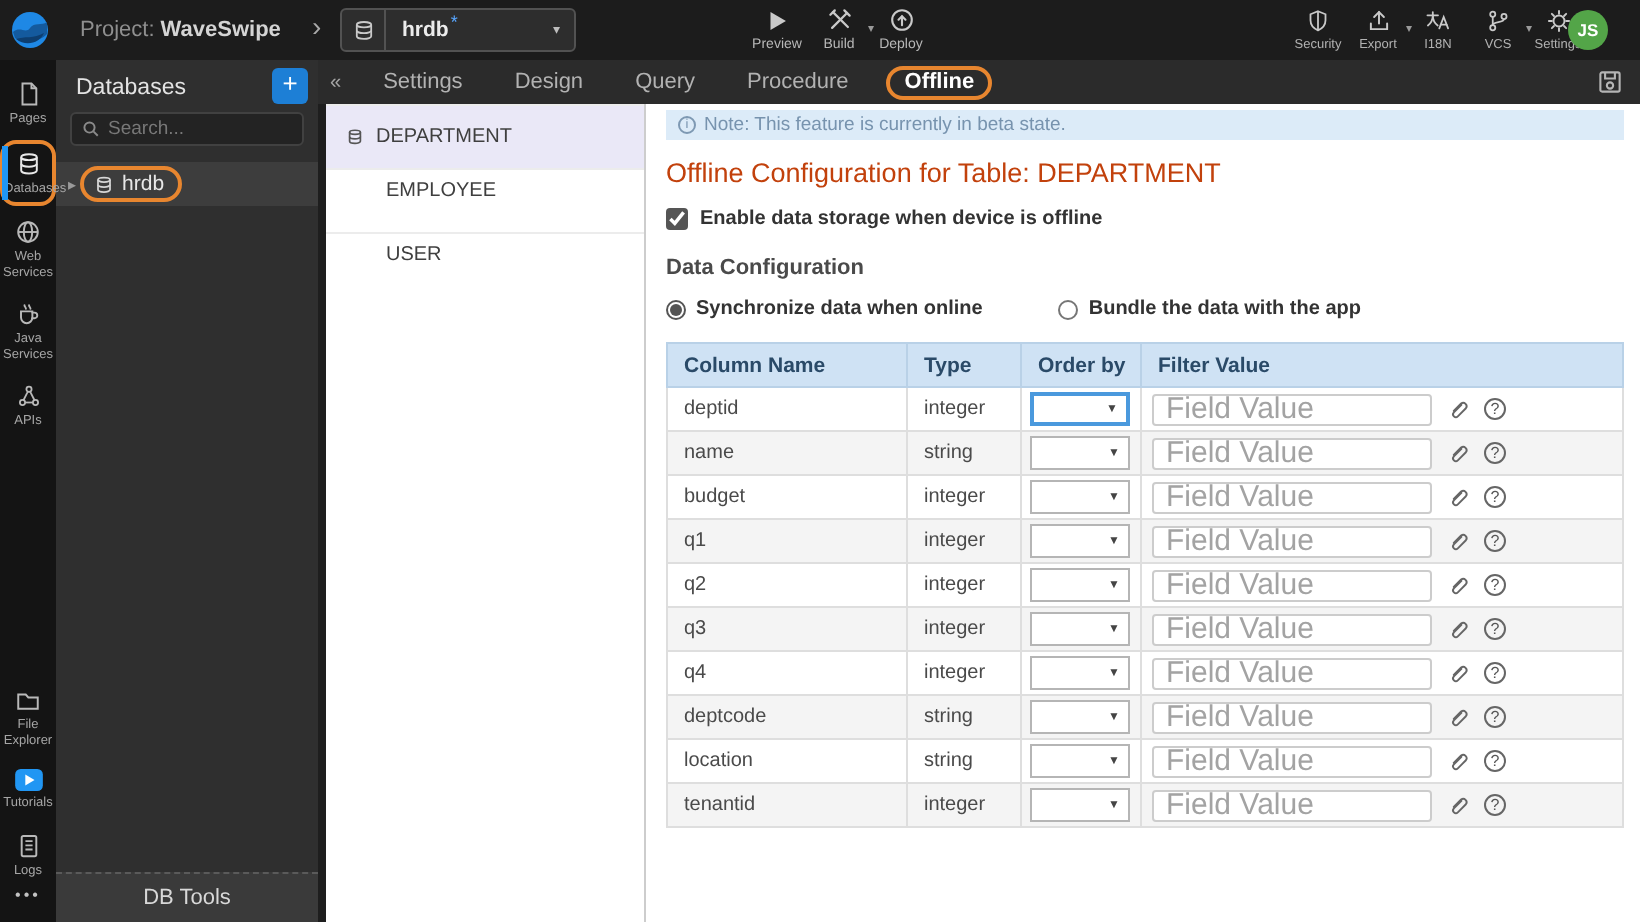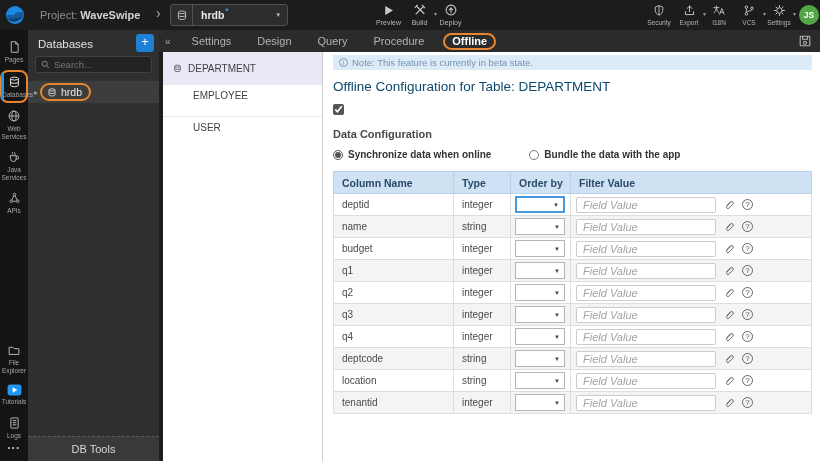--- a/index.html
+++ b/index.html
@@ -20,21 +20,21 @@
   .dbsel .dcaret{margin-left:auto;margin-right:7px;color:#bdbdbd;font-size:7px;}
   .actions{position:absolute;left:374px;top:2px;display:flex;gap:2px;}
   .act{display:flex;flex-direction:column;align-items:center;width:29px;position:relative;cursor:pointer;}
   .act .ic{height:15px;display:flex;align-items:flex-end;justify-content:center;}
   .act .lb{font-size:7px;color:#b8b8b8;margin-top:2px;white-space:nowrap;}
   .minicaret{position:absolute;right:-3px;top:8px;font-size:6px;color:#9a9a9a;}
   .tools{position:absolute;right:27px;top:2px;display:flex;gap:2px;}
   .tool{display:flex;flex-direction:column;align-items:center;width:28px;position:relative;cursor:pointer;}
   .tool .ic{height:15px;display:flex;align-items:flex-end;justify-content:center;}
   .tool .lb{font-size:6.5px;color:#b2b2b2;margin-top:2px;white-space:nowrap;}
-  .avatar{position:absolute;right:1px;top:5px;width:20px;height:20px;border-radius:50%;background:#53a548;color:#fff;font-size:8.5px;font-weight:700;display:flex;align-items:center;justify-content:center;cursor:pointer;}
+  .avatar{position:absolute;right:16px;top:5px;width:20px;height:20px;border-radius:50%;background:#53a548;color:#fff;font-size:8.5px;font-weight:700;display:flex;align-items:center;justify-content:center;cursor:pointer;}
 
   
   .iconbar{position:absolute;top:30px;left:0;width:28px;height:431px;background:#141414;display:flex;flex-direction:column;align-items:center;z-index:4;}
   .nav{width:28px;text-align:center;color:#a6a6a6;font-size:6.5px;line-height:7.5px;padding:4px 0 4px;position:relative;cursor:pointer;margin-top:2px;}
   .nav svg{display:block;margin:0 auto 2px;}
   .nav.active{border:2px solid #e8862f;border-radius:8px;padding:3px 0;}
   .nav.active::before{content:'';position:absolute;left:-1px;top:1px;bottom:1px;width:3px;background:#2196f3;}
   .grow{flex:1;}
   .dots{color:#c2c2c2;font-size:8px;letter-spacing:1.5px;margin-bottom:9px;cursor:pointer;}
 
@@ -63,39 +63,39 @@
   
   .tablespanel{position:absolute;top:52px;left:163px;width:160px;height:409px;background:#fff;border-right:1px solid #cdcdcd;z-index:2;}
   .tphead{height:14px;line-height:14px;padding-left:10px;font-size:9px;color:#666;letter-spacing:.4px;}
   .trow{height:32px;line-height:22px;padding-left:30px;font-size:10px;color:#3f3f3f;border-top:1px solid #ececec;cursor:pointer;}
   .trow.sel{background:#eae8f7;padding-left:10px;display:flex;align-items:center;gap:6px;}
 
   
   .main{position:absolute;top:52px;left:324px;width:496px;height:409px;background:#fff;padding:3px 0 0 9px;z-index:1;}
   .note{width:479px;height:15px;background:#dcebf8;color:#7793ae;font-size:9.5px;display:flex;align-items:center;gap:4px;padding-left:6px;}
   .iinfo{width:9px;height:9px;border:1px solid #7e99b3;border-radius:50%;font-size:6.5px;line-height:7.5px;text-align:center;flex:none;}
-  .title{margin-top:9px;font-size:13.5px;font-weight:400;color:#0c4a6e;}
+  .title{margin-top:9px;font-size:13.5px;font-weight:400;color:#c2410c;}
   .chkrow{margin-top:10px;display:flex;align-items:center;gap:6px;font-size:10px;font-weight:700;color:#333;}
   .chkrow input{width:11px;height:11px;accent-color:#555;}
   .section{margin-top:13px;font-size:11px;font-weight:700;color:#4a4a4a;}
   .radios{margin-top:9px;display:flex;gap:38px;}
   .radio{display:flex;align-items:center;gap:5px;font-size:10px;font-weight:700;color:#333;cursor:pointer;}
   .radio input{width:10px;height:10px;accent-color:#555;}
 
   table.cfg{margin-top:11px;border-collapse:collapse;width:479px;table-layout:fixed;}
   .cfg th{background:#cfe2f4;border:1px solid #b9d1e7;height:22px;font-size:10.5px;color:#2a4a68;text-align:left;padding-left:8px;font-weight:700;}
   .cfg td{border:1px solid #dedede;height:22px;font-size:10px;color:#4a4a4a;padding-left:8px;overflow:hidden;}
   .cfg tr:nth-child(even) td{background:#f4f4f4;}
   td.ob{padding:0 0 0 4px;}
   .fsel{display:inline-flex;width:50px;height:17px;background:#fff;border:1px solid #b5b5b5;align-items:center;justify-content:flex-end;padding-right:4px;cursor:pointer;vertical-align:middle;}
   .fsel .c{font-size:6px;color:#444;}
   .fsel.focus{border:2px solid #4a99dd;}
   td.fv{padding:0 0 0 5px;}
   .fvwrap{display:flex;align-items:center;gap:7px;}
-  .fvwrap input{width:140px;height:16px;border:1px solid #ccc;border-radius:2px;font-size:11px;padding-left:6px;color:#444;outline:none;background:#fff;font-style:italic;}
+  .fvwrap input{width:140px;height:16px;border:1px solid #ccc;border-radius:2px;font-size:15px;padding-left:6px;color:#444;outline:none;background:#fff;}
   .fvwrap input::placeholder{color:#a3a3a3;}
   .clip{display:flex;cursor:pointer;}
   .qic{width:11px;height:11px;border:1px solid #666;border-radius:50%;font-size:8px;line-height:9.5px;text-align:center;color:#555;flex:none;cursor:pointer;}
 </style>
 </head>
 <body>
 
 <div class="app">
 
   <div class="topbar">
@@ -344,20 +344,21 @@
   </div>
 
   <div class="main">
     <div class="note">
       <span class="iinfo">i</span>
       <span>Note: This feature is currently in beta state.</span>
     </div>
     <div class="title">Offline Configuration for Table: DEPARTMENT</div>
     <label class="chkrow">
       <input type="checkbox" checked="" style="">
+      <span>Enable data storage when device is offline</span>
     </label>
     <div class="section">Data Configuration</div>
     <div class="radios">
       <label class="radio">
         <input type="radio" name="dcfg" checked="" style="">
         <span>Synchronize data when online</span>
       </label>
       <label class="radio">
         <input type="radio" name="dcfg" style="">
         <span>Bundle the data with the app</span>

